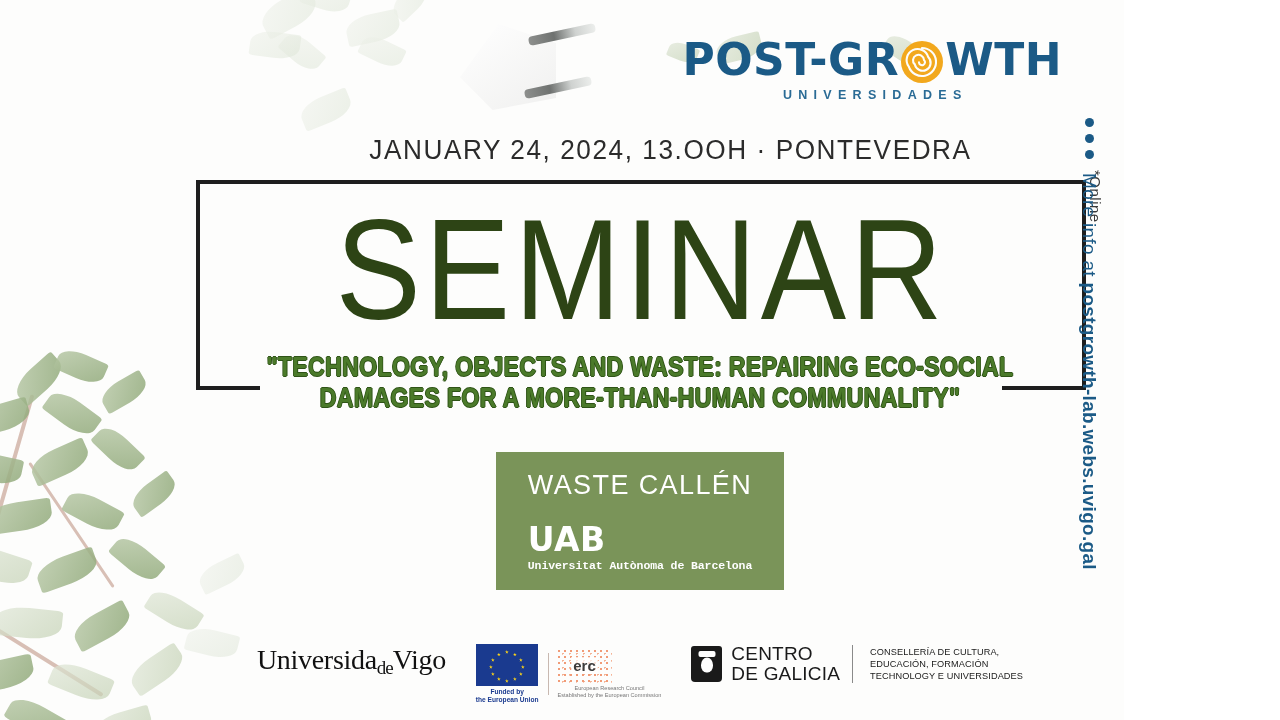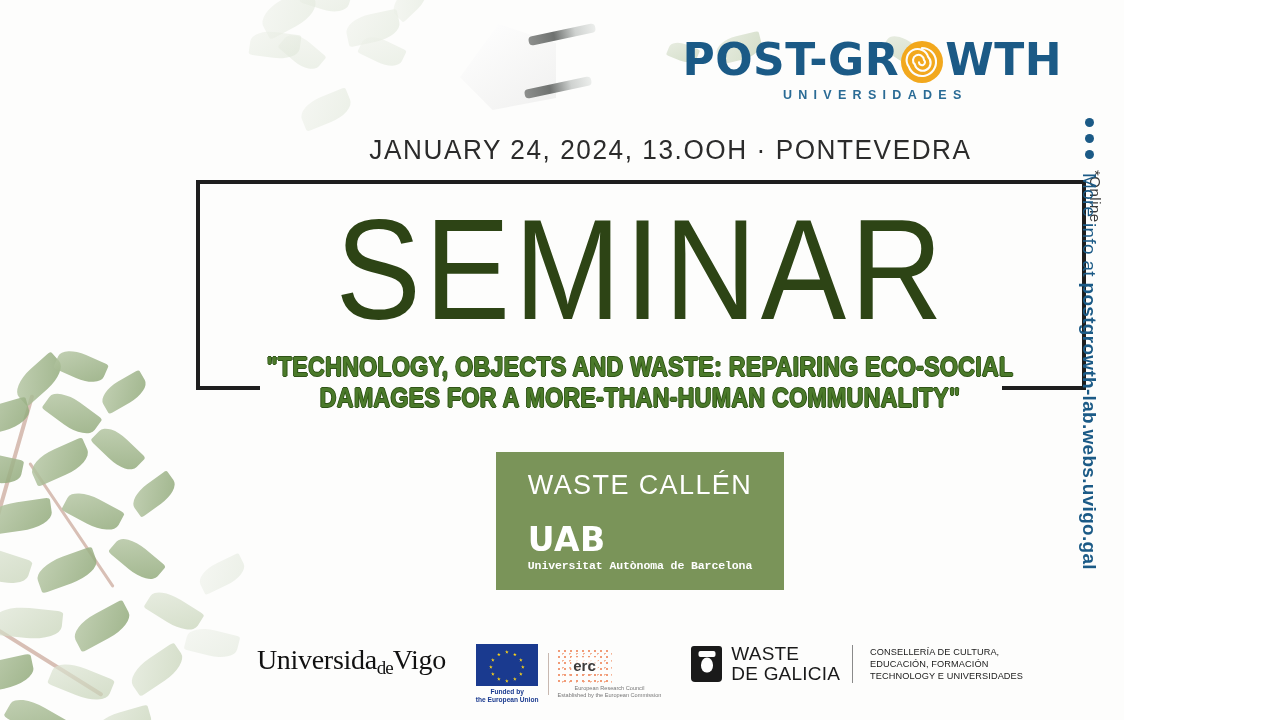--- a/index.html
+++ b/index.html
@@ -352,21 +352,21 @@
           </div>
         </div>
       </div>
     </div>
 
 
     <div class="logo-slot">
       <div id="xunta">
         <span id="xunta-shield"></span>
         <span id="xunta-name">
-          <span>WASTE</span><br>
+          <span>CENTRO</span><br>
           <span>DE GALICIA</span>
         </span>
         <span id="xunta-bar"></span>
         <span id="xunta-dept">
           <span>CONSELLERÍA DE CULTURA,</span><br>
           <span>EDUCACIÓN, FORMACIÓN</span><br>
           <span>TECHNOLOGY E UNIVERSIDADES</span>
         </span>
       </div>
     </div>

